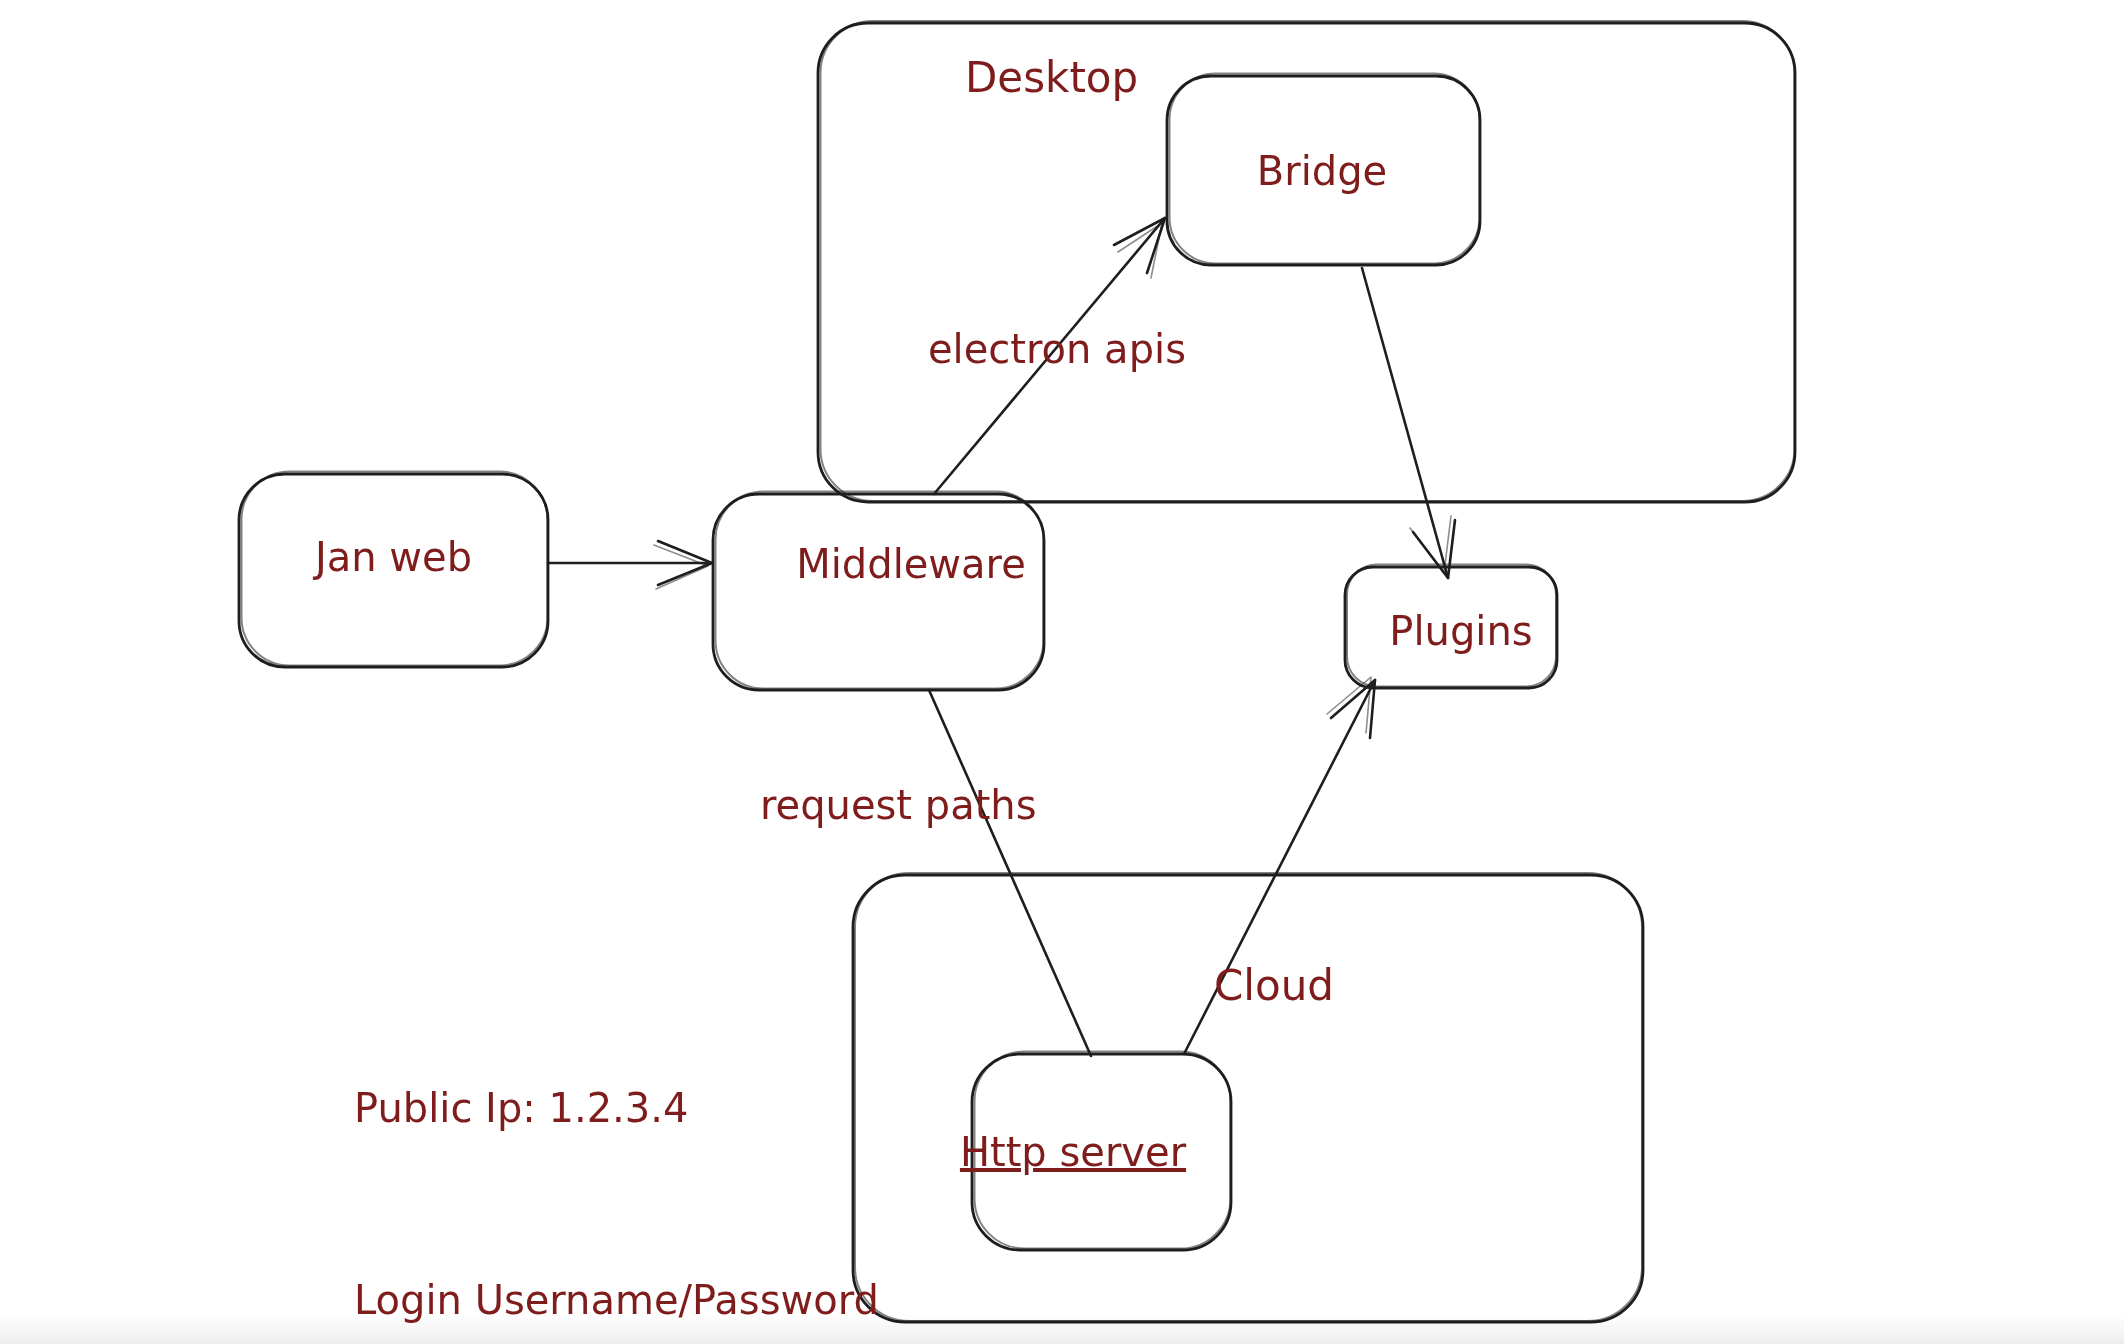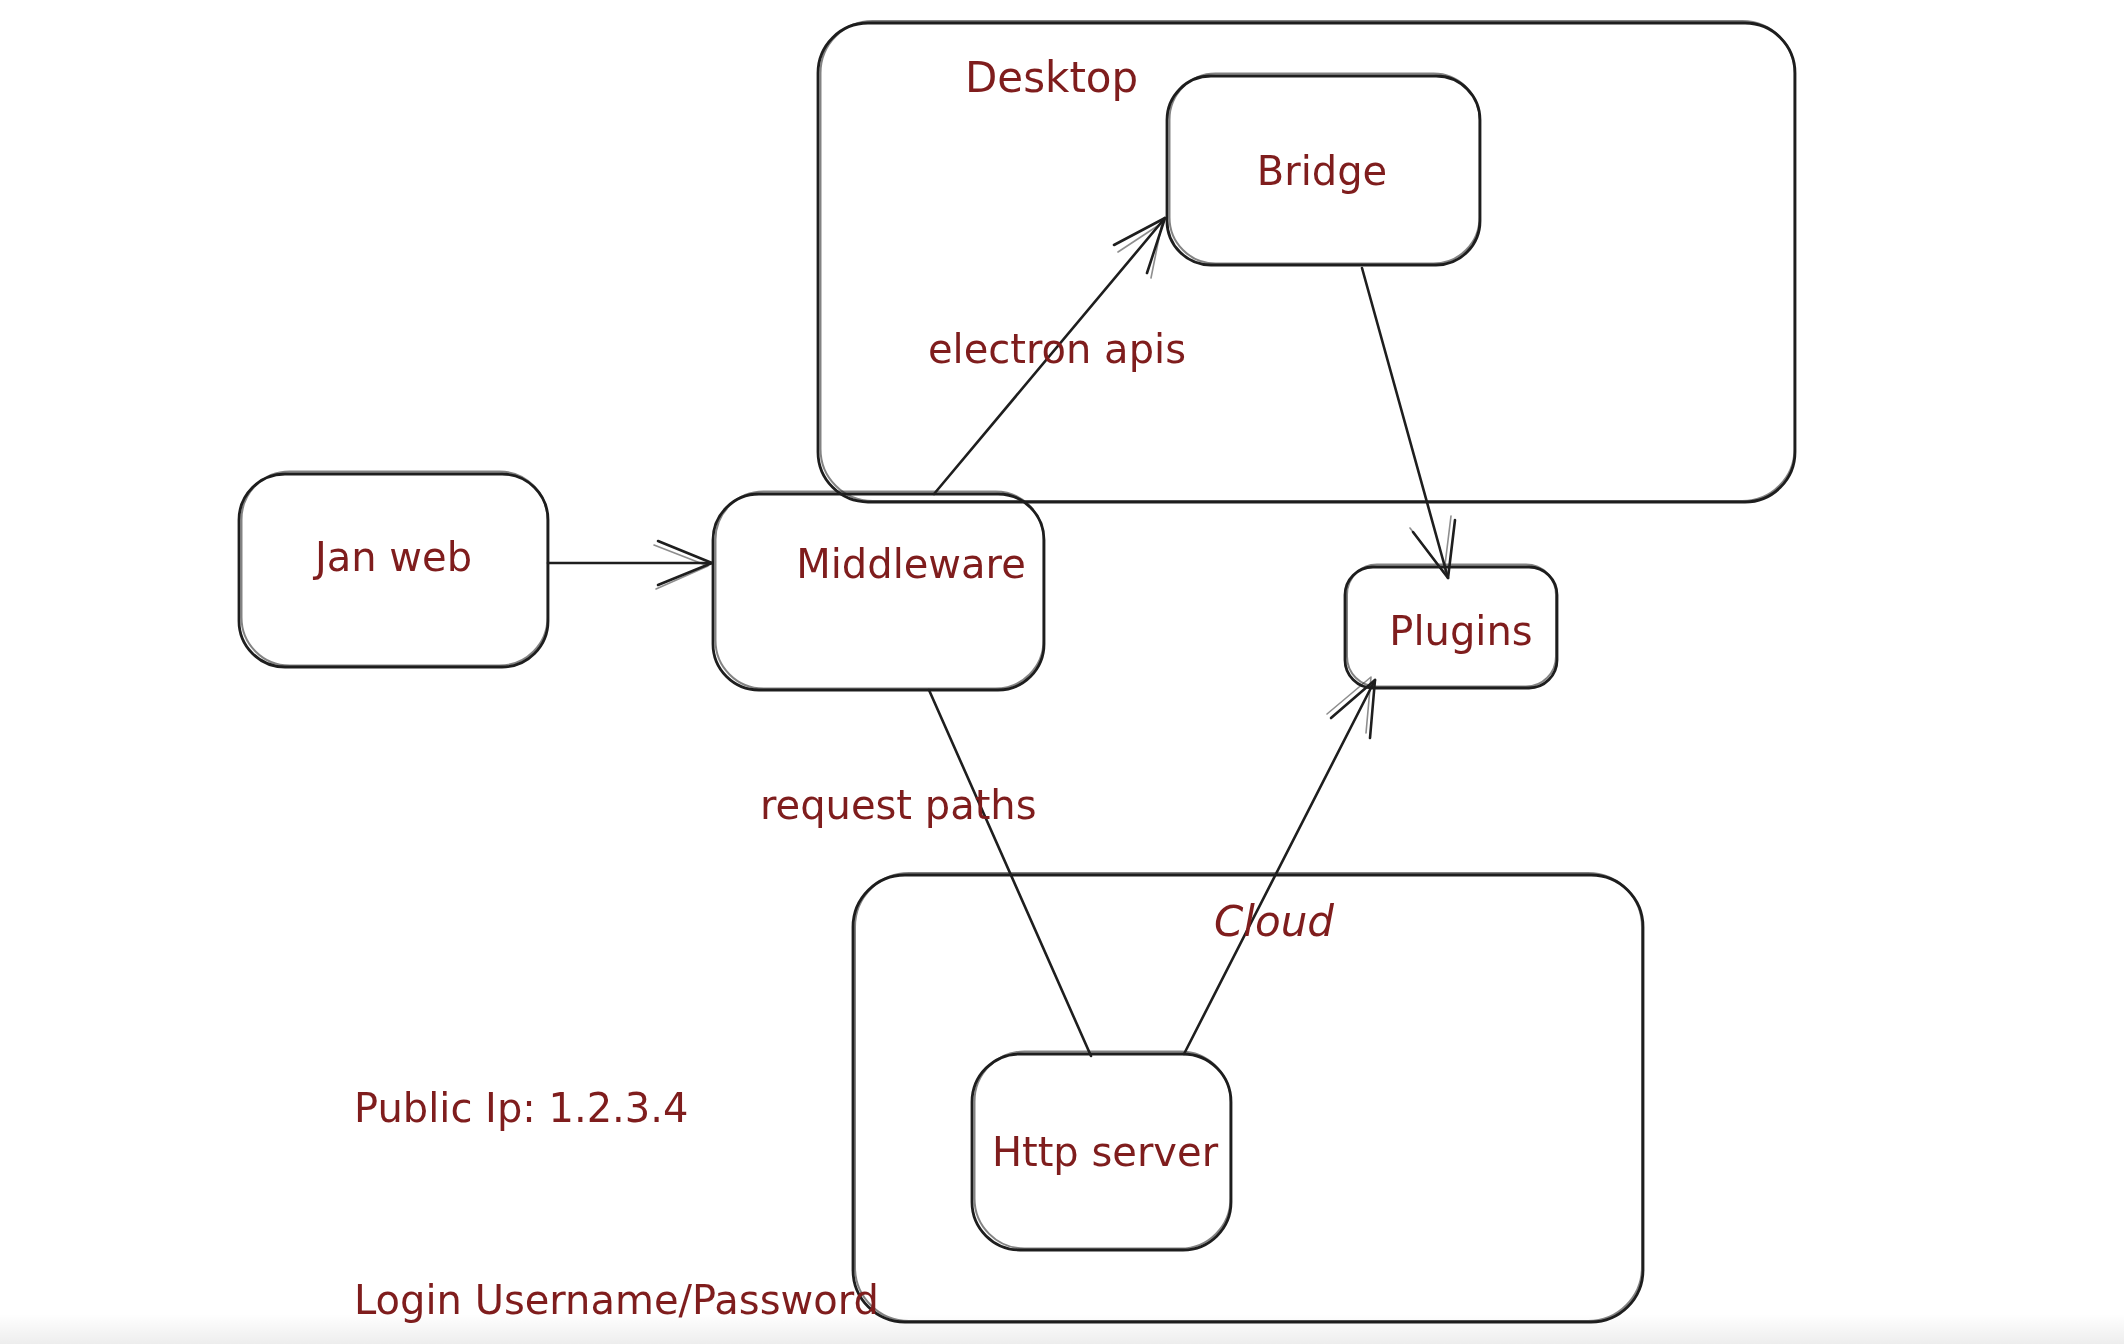--- a/index.html
+++ b/index.html
@@ -142,31 +142,31 @@
 
     <g>
       <path class="edge" d="M1184,1054 L1375,680"></path>
       <path class="edge" d="M1331,718 L1375,680 L1370,738"></path>
       <path class="edge echo" d="M1327,714 L1371,677 L1366,733"></path>
     </g>
   </svg>
 
   <div class="label container-label" style="left:965px; top:52px;">Desktop</div>
 
-  <div class="label container-label" style="left:1214px; top:896px;font-style:italic;">Cloud</div>
+  <div class="label container-label" style="left:1214px; top:960px;">Cloud</div>
 
   <div class="label node-label" style="left:239px; top:460px; width:309px; height:193px;">Jan web</div>
 
   <div class="label node-label" style="left:713px; top:466px; width:396px; height:196px;">Middleware</div>
 
   <div class="label node-label" style="left:1167px; top:76px; width:310px; height:189px;">Bridge</div>
 
   <div class="label node-label" style="left:1355px; top:567px; width:212px; height:127px;">Plugins</div>
 
-  <div class="label node-label" style="left:968px; top:1054px; width:274px; height:196px;">Http server</div>
+  <div class="label node-label" style="left:936px; top:1054px; width:274px; height:196px;text-decoration:underline;">Http server</div>
 
   <div class="label" style="left:928px; top:324px;">electron apis</div>
 
   <div class="label" style="left:760px; top:780px;">request paths</div>
 
   <div class="label annotation" style="left:354px; top:948px;">
     <div>Public Ip: 1.2.3.4</div>
     <div>Login Username/Password</div>
   </div>
 

